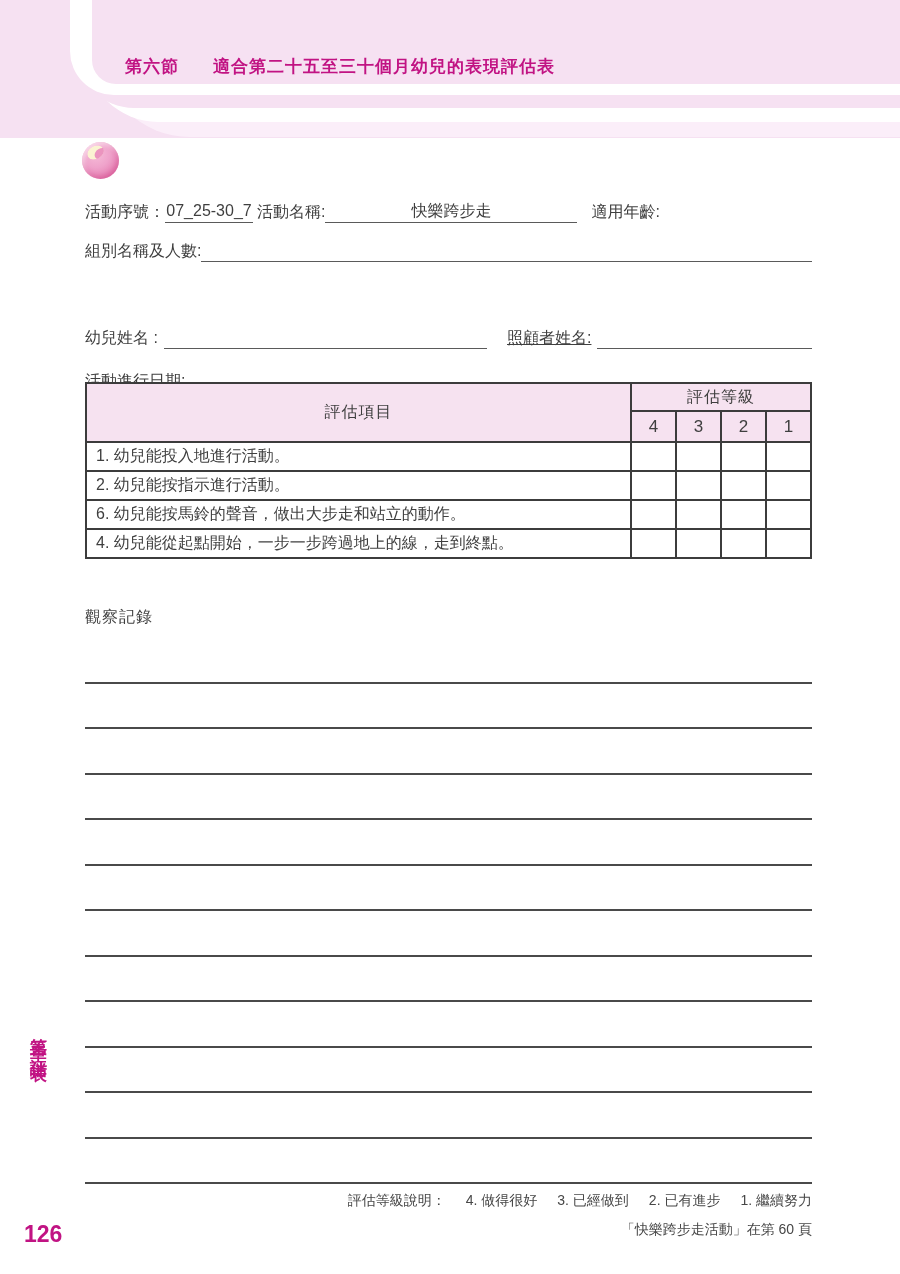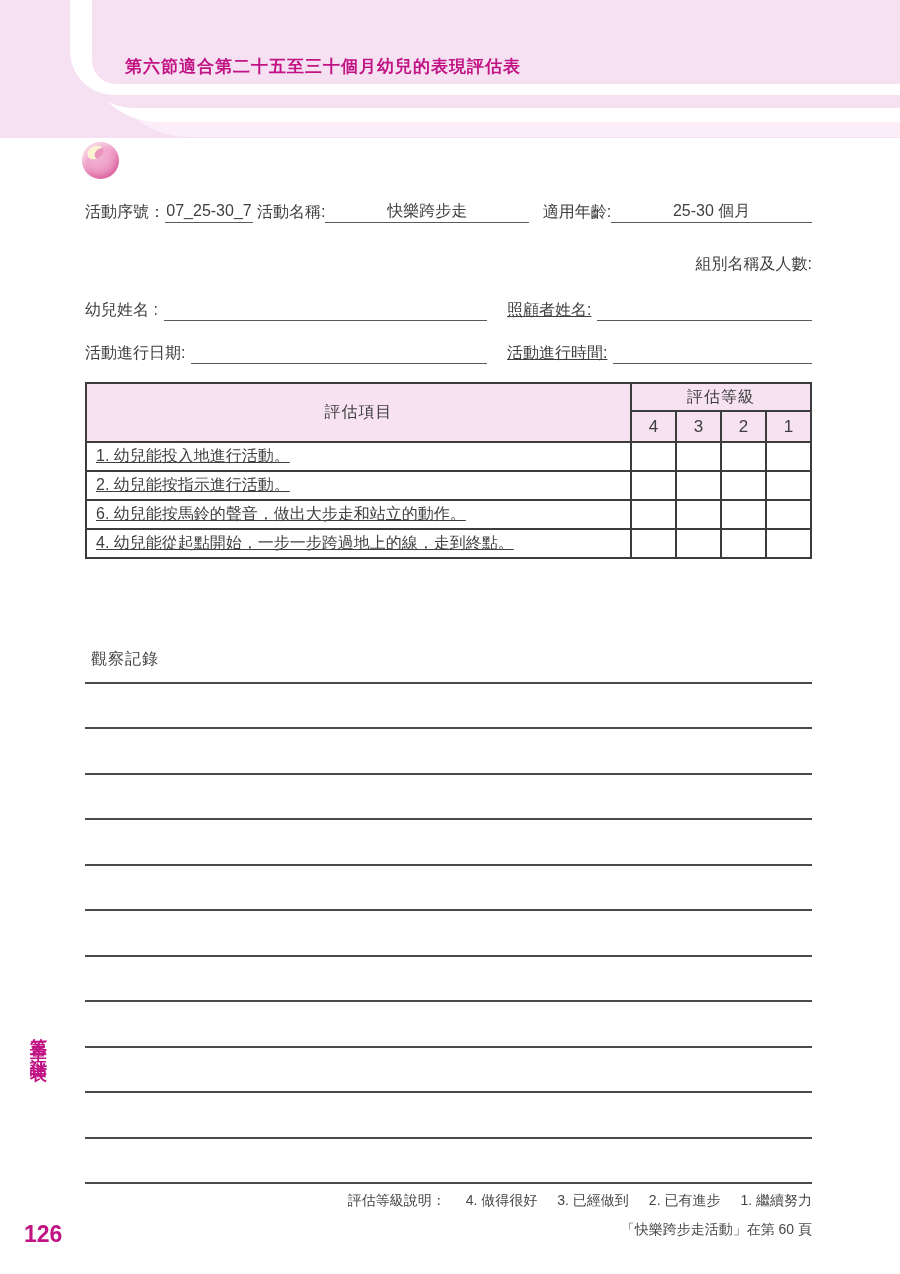--- a/index.html
+++ b/index.html
@@ -11,56 +11,56 @@
   .top-band { position:absolute; top:0; left:0; width:900px; height:140px; }
   .band { position:absolute; top:0; right:0; }
   .b1 { left:0;    height:138px; background:#f6e1f2; }
   .b2 { left:100px; height:137px; background:#fbeef9; border-bottom-left-radius:90px; }
   .b3 { left:86px;  height:122px; background:#ffffff; border-bottom-left-radius:72px; }
   .b4 { left:76px;  height:108px; background:#f6e1f2; border-bottom-left-radius:58px; }
   .b5 { left:70px;  height:95px;  background:#ffffff; border-bottom-left-radius:44px; }
   .b6 { left:92px;  height:84px;  background:#f6e1f2; border-bottom-left-radius:24px; }
   .section-header { position:absolute; top:55px; left:125px; font-size:17px;
     font-weight:bold; color:#c11383; letter-spacing:1px; white-space:nowrap; }
-  .section-header .sec-no { }
+  .section-header .sec-no { margin-right:34px; }
 
   
   .pearl { position:absolute; left:82px; top:142px; width:37px; height:37px; border-radius:50%;
     background:radial-gradient(circle at 38% 32%, #f6bcd8 0%, #efa3cb 40%, #e783b5 70%, #de639f 92%, #d85b98 100%);
     box-shadow: inset -2px -3px 4px rgba(200,60,130,0.35), inset 2px 3px 4px rgba(255,255,255,0.55); }
   .pearl .shine { position:absolute; left:5px; top:4px; width:17px; height:13px;
     background:#fbf3d2; border-radius:60% 60% 55% 55%; transform:rotate(-28deg);
     clip-path: ellipse(52% 50% at 50% 50%); }
   .pearl .shine:after { content:""; position:absolute; left:6px; top:5px; width:14px; height:11px;
     background:#eb94bf; border-radius:50%; }
   .doc-title { position:absolute; left:134px; top:146px; font-size:23px; color:#1f1f1f;
     letter-spacing:2px; font-weight:500; }
 
   
   .frow { position:absolute; left:85px; width:727px; display:flex; align-items:flex-end;
     font-size:16px; line-height:22px; white-space:nowrap; }
-  .r1 { top:200px; } .r2 { top:253px;flex-direction:column; } .r3 { top:299px; } .r4 { top:342px; }
+  .r1 { top:200px; } .r2 { top:240px; } .r3 { top:299px; } .r4 { top:342px; }
   .ul { border-bottom:1.6px solid #5a5a5a; text-align:center; min-height:22px; }
   .grow { flex:1 1 auto; }
   .lbl { flex:0 0 auto; }
-  .half-left { flex:0 0 402px; display:flex; align-items:flex-end; }
+  .half-left { flex:0 0 402px; display:flex; align-items:flex-end;margin-top:28px; }
   .half-right { flex:1 1 auto; display:flex; align-items:flex-end; margin-left:20px;text-decoration:underline; }
 
   
   table.assess { position:absolute; top:382px; left:85px; width:727px;
     border-collapse:collapse; table-layout:fixed; font-size:16px; }
   table.assess td { border:2px solid #3c3c3c; color:#3f3f3f; }
   td.hdr { background:#f6e2f0; text-align:center; letter-spacing:1px; }
   td.item-hdr { width:545px; }
   td.num { width:45.5px; text-align:center; font-size:17px; background:#f6e2f0; height:31px; }
   tr.hrow1 td { height:28px; }
   tr.drow td { height:29px; background:#fff; }
-  td.item { padding-left:9px; text-align:left;text-decoration:underline; }
+  td.item { padding-left:9px; text-align:left; }
 
-  .obs-label { position:absolute; left:91px; top:607px; font-size:16px; letter-spacing:1px;margin-top:42px; }
+  .obs-label { position:absolute; left:85px; top:607px; font-size:16px; letter-spacing:1px; }
 
   
   .rule { position:absolute; left:85px; width:727px; height:0; border-top:2px solid #4a4a4a; }
 
   
   .legend { position:absolute; right:88px; top:1192px; font-size:14px; color:#474747; white-space:nowrap; }
   .legend span { margin-left:20px; }
   .legend .legend-label { margin-left:0; }
   .page-ref { position:absolute; right:88px; top:1221px; font-size:14px; color:#474747; }
 
@@ -92,21 +92,20 @@
   <div class="pearl">
       <div class="shine"></div>
     </div>
 
   <div class="frow r1">
     <span class="lbl">活動序號：</span>
     <span class="ul" style="min-width:88px;">07_25-30_7</span>
     <span class="lbl" style="margin-left:4px;">活動名稱:</span>
     <span class="ul grow" style="max-width:252px;">快樂跨步走</span>
     <span class="lbl" style="margin-left:14px;">適用年齡:</span>
-    <span class="ul grow">25-30 個月</span>
   </div>
 
   <div class="frow r2">
     <span class="lbl">組別名稱及人數:</span>
     <span class="ul grow"></span>
   </div>
 
   <div class="frow r3">
     <span class="half-left">
       <span class="lbl">幼兒姓名 :</span>
@@ -114,24 +113,20 @@
     </span>
     <span class="half-right">
       <span class="lbl">照顧者姓名:</span>
       <span class="ul grow" style="margin-left:6px;"></span>
     </span>
   </div>
 
   <div class="frow r4">
     <span class="half-left">
       <span class="lbl">活動進行日期:</span>
-      <span class="ul grow" style="margin-left:6px;"></span>
-    </span>
-    <span class="half-right">
-      <span class="lbl">活動進行時間:</span>
       <span class="ul grow" style="margin-left:6px;"></span>
     </span>
   </div>
 
   <table class="assess">
     <tbody>
         <tr class="hrow1">
       <td class="hdr item-hdr" rowspan="2">評估項目</td>
       <td class="hdr" colspan="4">評估等級</td>
     </tr>

